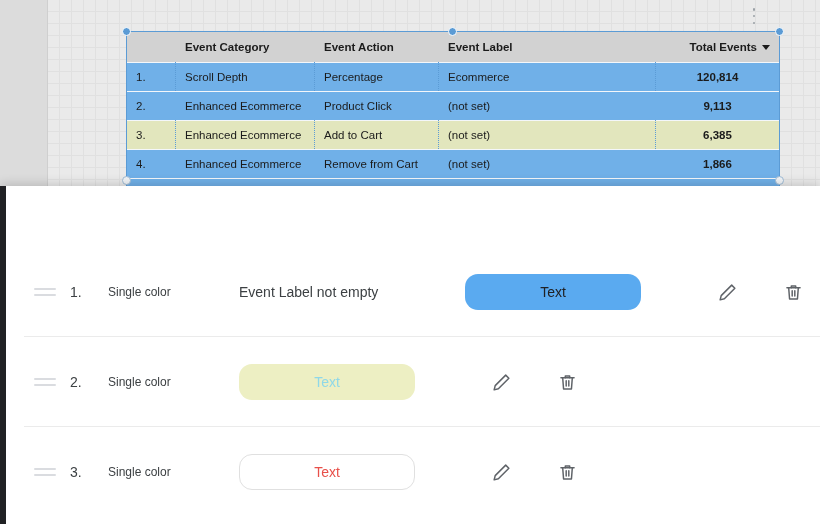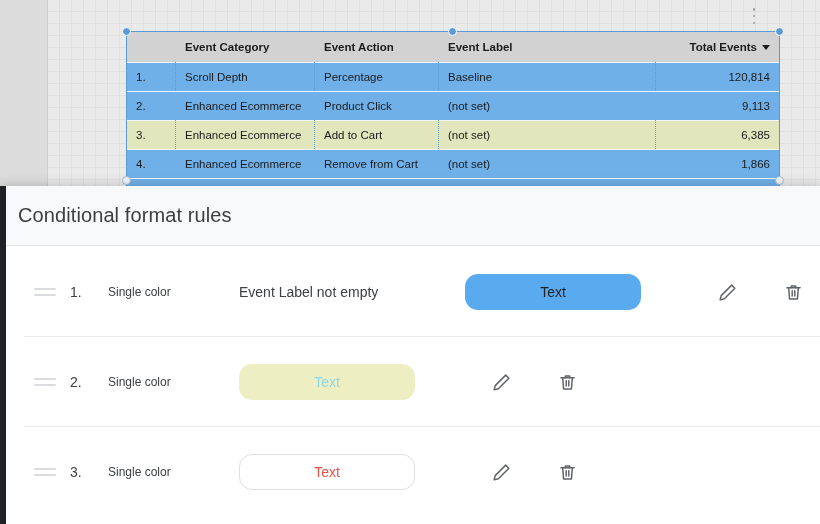--- a/index.html
+++ b/index.html
@@ -124,21 +124,21 @@
   }
 
   .tw-table tbody tr { height: 29px; }
   .row-blue  { background: #70b0e8; }
   .row-olive { background: #e2e6bd; }
 
   .tw-table tbody td {
     border-top: 1px solid #f4f7fa;
     color: #1b1b1b;
   }
-  .tw-table tbody td.metric { text-align: right; }
+  .tw-table tbody td.metric { text-align: center; font-weight: bold; }
 
   .txt-red  { color: #e0635c; }
   .txt-dark { color: #1b1b1b; }
 
   
   .clip-row td { opacity: 0.55; }
 
   
   .handle {
     position: absolute;
@@ -316,21 +316,21 @@
             <th class="col-act">Event Action</th>
             <th class="col-lbl">Event Label</th>
             <th class="metric"><span>Total Events</span><span class="caret"></span></th>
           </tr>
         </thead>
         <tbody>
           <tr class="row-blue">
             <td class="txt-dark">1.</td>
             <td class="txt-dark">Scroll Depth</td>
             <td class="txt-dark">Percentage</td>
-            <td class="txt-dark">Baseline</td>
+            <td class="txt-dark">Ecommerce</td>
             <td class="metric txt-dark">120,814</td>
           </tr>
           <tr class="row-blue">
             <td class="txt-red">2.</td>
             <td class="txt-red">Enhanced Ecommerce</td>
             <td class="txt-red">Product Click</td>
             <td class="txt-red">(not set)</td>
             <td class="metric txt-red">9,113</td>
           </tr>
           <tr class="row-olive">
@@ -370,23 +370,20 @@
     <div class="handle h-tl"></div>
     <div class="handle h-tm"></div>
     <div class="handle h-tr"></div>
     <div class="handle hollow h-bl"></div>
     <div class="handle hollow h-br"></div>
   </div>
 
   <div class="dialog">
     <div class="dialog-left-edge"></div>
 
-    <div class="dialog-header">
-      <div class="dialog-title">Conditional format rules</div>
-    </div>
 
     <div class="rules-list">
 
       <div class="rule-row">
         <div class="drag-handle">
           <span></span>
             <span></span>
         </div>
         <div class="rule-index">1.</div>
         <div class="rule-kind">Single color</div>

